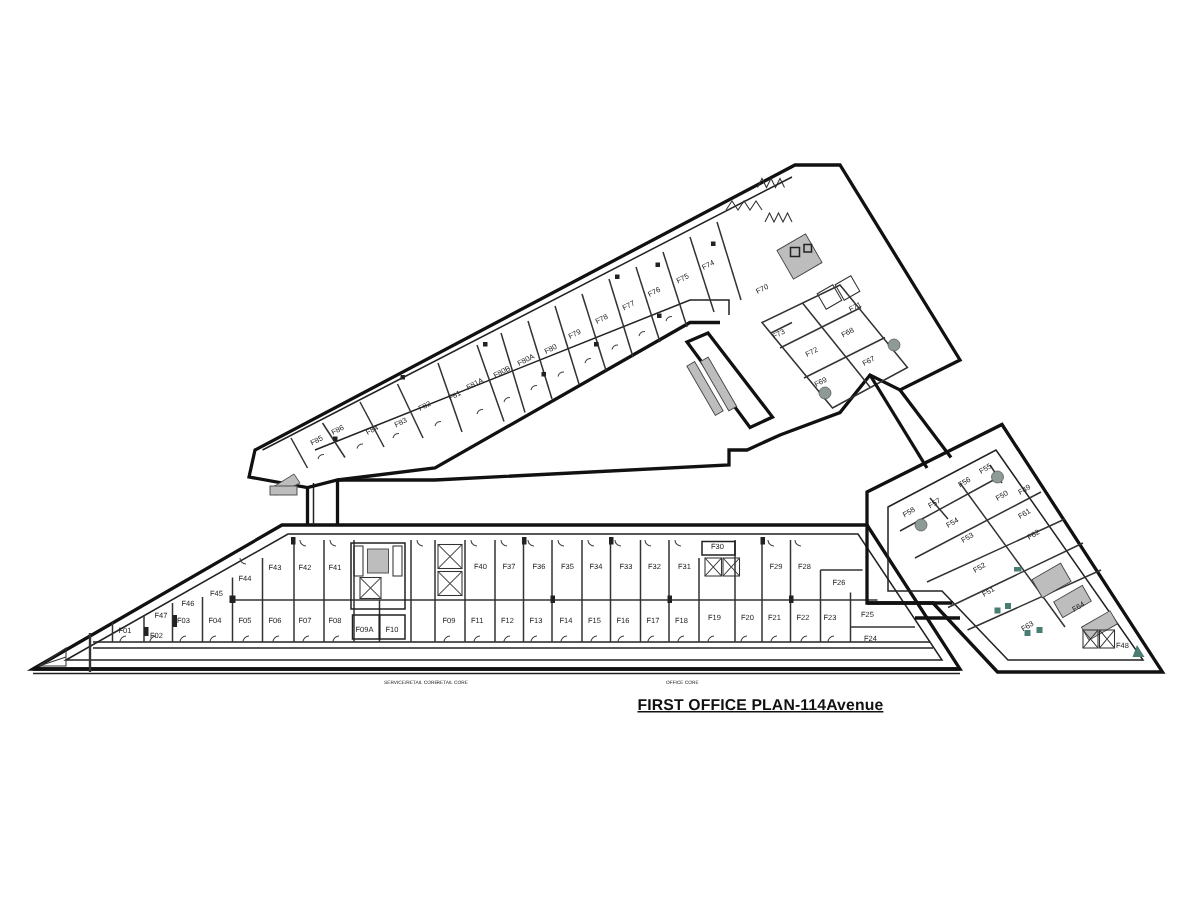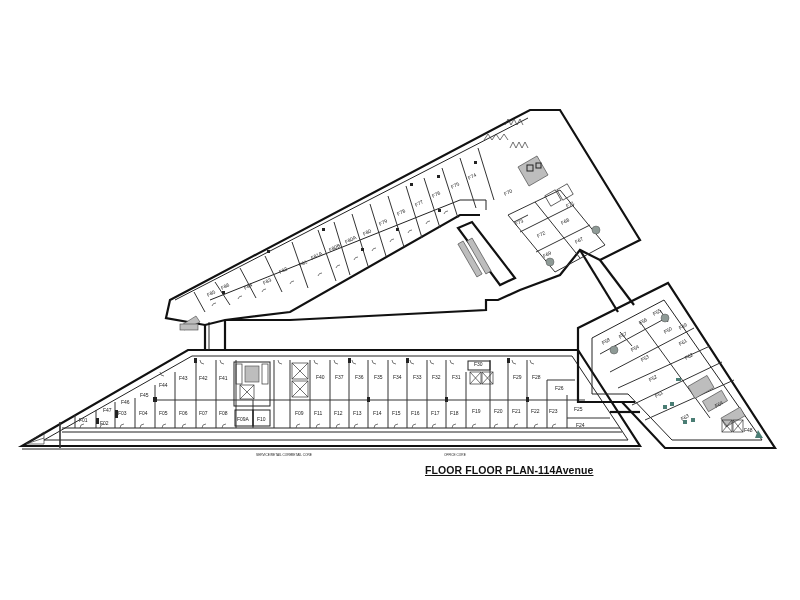--- a/index.html
+++ b/index.html
@@ -390,13 +390,13 @@
     <text class="unit-label" x="665" y="334" transform="rotate(-30 665 334)">F50</text>
     <text class="unit-label" x="680" y="330" transform="rotate(-30 680 330)">F49</text>
     <text class="unit-label" x="680" y="346" transform="rotate(-30 680 346)">F61</text>
     <text class="unit-label" x="686" y="360" transform="rotate(-30 686 360)">F62</text>
     <text class="unit-label" x="682" y="421" transform="rotate(-30 682 421)">F63</text>
     <text class="unit-label" x="716" y="408" transform="rotate(-30 716 408)">F64</text>
     <text class="unit-label" x="744" y="432">F48</text>
   </g>
 </svg>
 
-<div id="plan-title">FLOOR FLOOR PLAN-114Avenue</div>
+<div id="plan-title">FIRST OFFICE PLAN-114Avenue</div>
 
 </body></html>

